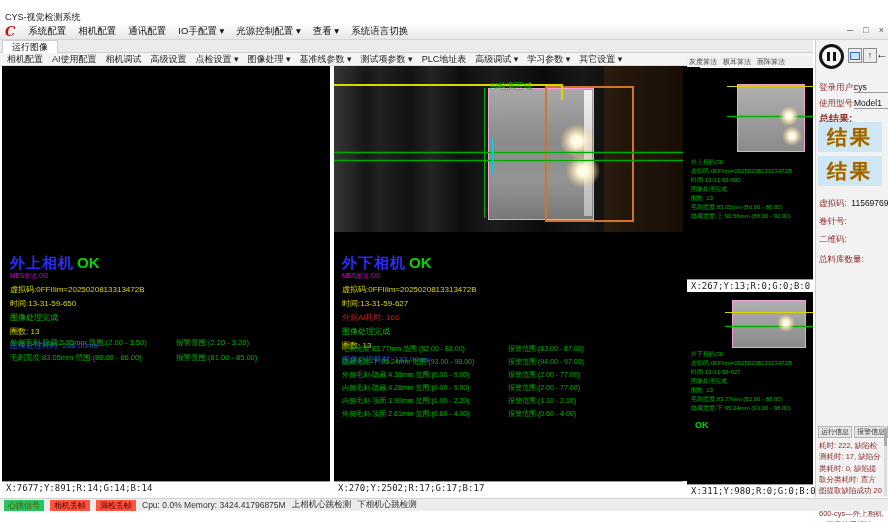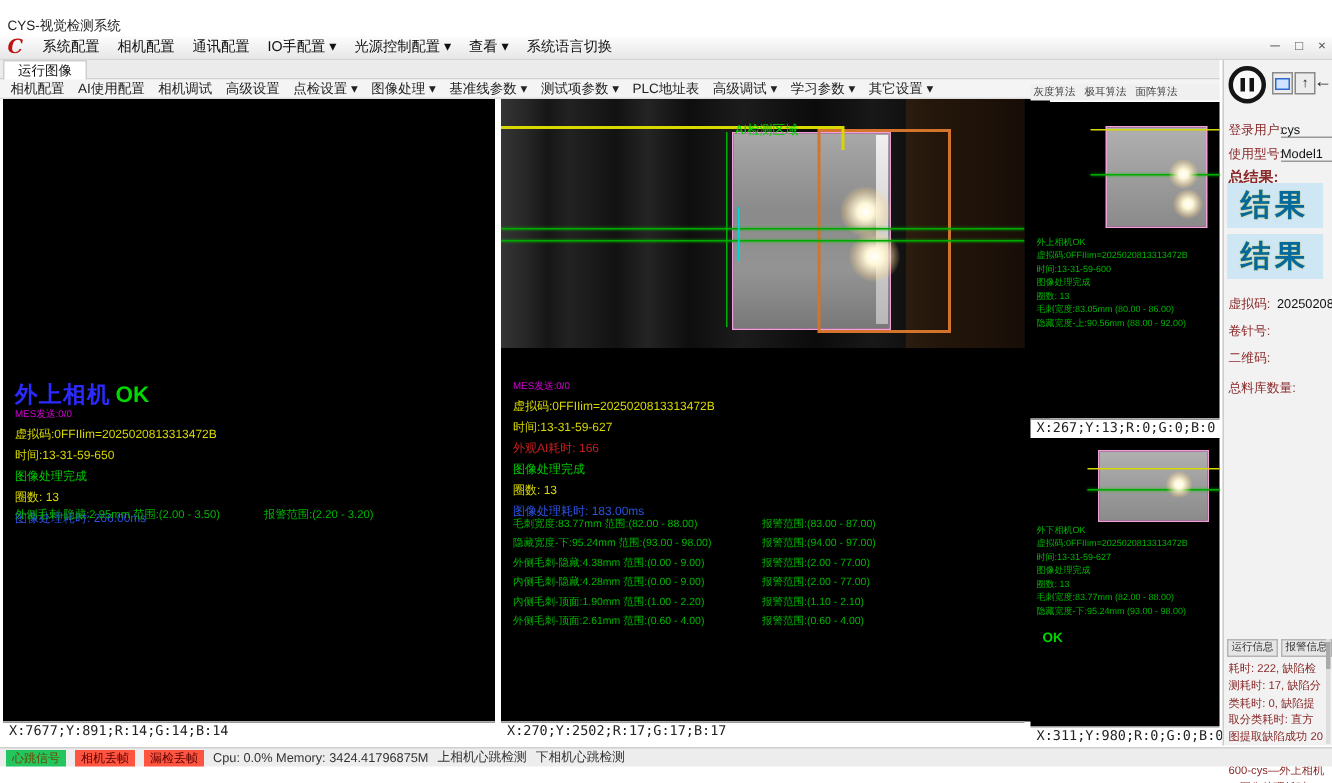--- a/index.html
+++ b/index.html
@@ -74,21 +74,21 @@
   .pausebtn{position:absolute;left:3px;top:4px;width:25px;height:25px;border-radius:50%;
             border:3px solid #151515;background:#fafafa;box-sizing:border-box}
   .pausebtn i{position:absolute;top:5px;width:3px;height:9px;background:#151515}
   .pausebtn i.b1{left:5px}.pausebtn i.b2{left:11px}
   .sbtn{position:absolute;top:8px;width:14px;height:15px;border:1px solid #8a8a8a;background:#ececec;
         box-sizing:border-box;text-align:center;font-size:9px;line-height:13px;color:#222}
   .camico{display:inline-block;width:8px;height:6px;border:1px solid #2a6ad0;background:#cfe2ff;margin-top:3px}
   .rlbl{font-size:8.5px;color:#8a2a2a;white-space:nowrap}
   .rval{font-size:8.5px;color:#111;border-bottom:1px solid #999;min-width:34px;display:inline-block;line-height:10px}
   .frow{position:absolute;left:3px;white-space:nowrap}
-  .resbox{position:absolute;left:2px;width:64px;height:30px;background:#cfe7f4;color:#0369a1;
+  .resbox{position:absolute;left:2px;width:64px;height:30px;background:#cfe7f4;color:#a16207;
           font-size:20px;font-weight:bold;text-align:center;line-height:30px;letter-spacing:3px;
           text-shadow:0 0 1px #b8a800}
   .rtabs{position:absolute;left:2px;top:386px;display:flex;gap:2px}
   .rtab{font-size:7px;background:#e6e6e6;border:1px solid #b5b5b5;padding:0 2px;line-height:10px;color:#333;white-space:nowrap}
   .rlog{position:absolute;left:3px;top:400px;width:64px;font-size:7.5px;color:#8a2a2a;line-height:1.5;word-break:break-all}
   .rscroll{position:absolute;right:1px;top:386px;width:3px;height:70px;background:#ddd}
   .rscroll i{position:absolute;top:2px;left:0;width:3px;height:18px;background:#aaa}
   
   #statusbar{position:absolute;left:0;top:498px;width:888px;height:13px;background:#ededed;
              border-top:1px solid #d0d0d0;display:flex;align-items:center;gap:6px;padding-left:4px;
@@ -144,20 +144,24 @@
     <div class="ln-y">虚拟码:0FFIIim=2025020813313472B</div>
     <div class="ln-y">时间:13-31-59-650</div>
     <div class="ln-g">图像处理完成</div>
     <div class="ln-y">圈数: 13</div>
     <div class="ln-b">图像处理耗时: 266.00ms</div>
   </div>
   <div class="meas" style="top:272px">
     <div class="mrow">
       <span>外侧毛刺-隐藏:2.95mm 范围:(2.00 - 3.50)</span>
       <span class="malarm">报警范围:(2.20 - 3.20)</span>
+    </div>
+    <div class="mrow">
+      <span>毛刺宽度:83.05mm 范围:(80.00 - 86.00)</span>
+      <span class="malarm">报警范围:(81.00 - 85.00)</span>
     </div>
   </div>
 </div>
 <div class="coords" style="left:2px;top:481px;width:328px;height:13px">X:7677;Y:891;R:14;G:14;B:14</div>
 
 <div class="panel" style="left:334px;top:66px;width:366px;height:415px">
   <div class="cam-img" style="width:349px;height:166px">
     <div class="darkside" style="left:270px;width:79px"></div>
     <div class="grayblock" style="left:154px;top:22px;width:104px;height:130px;background:linear-gradient(180deg,#a8a8a8,#8a8a8a 40%,#949494 70%,#787878)"></div>
     <div class="m-edge" style="left:250px;top:24px;width:8px;height:126px"></div>
@@ -166,20 +170,23 @@
     <div class="glow" style="left:232px;top:88px"></div>
     <div class="hline-y" style="left:0;top:18px;width:228px"></div>
     <div class="vline-y" style="left:227px;top:18px;height:16px"></div>
     <div class="hline-g" style="top:86px"></div>
     <div class="hline-g" style="top:94px"></div>
     <div class="vline-g" style="left:150px;top:22px;height:130px"></div>
     <div class="vtick" style="left:158px;top:72px"></div>
     <span class="ov-g" style="left:156px;top:15px">AI检测区域</span>
   </div>
   <div class="info" style="left:8px;top:188px">
+    <div>
+      <span class="cam-title">外下相机</span><span class="cam-ok">OK</span>
+    </div>
     <div class="mes">MES发送:0/0</div>
     <div class="ln-y">虚拟码:0FFIIim=2025020813313472B</div>
     <div class="ln-y">时间:13-31-59-627</div>
     <div class="ln-r">外观AI耗时: 166</div>
     <div class="ln-g">图像处理完成</div>
     <div class="ln-y">圈数: 13</div>
     <div class="ln-b">图像处理耗时: 183.00ms</div>
   </div>
   <div class="meas mid-meas" style="top:278px">
     <div class="mrow">
@@ -274,21 +281,21 @@
     <span class="rval">Model1</span>
   </div>
   <div class="frow" style="top:68px">
     <span class="rlbl" style="font-size:10px;font-weight:bold">总结果:</span>
   </div>
   <div class="resbox" style="top:82px">结果</div>
   <div class="resbox" style="top:116px">结果</div>
 
   <div class="frow" style="top:152px">
     <span class="rlbl">虚拟码:</span>
-    <span class="rlbl" style="color:#111">20250208</span>
+    <span class="rlbl" style="color:#111">11569769</span>
   </div>
   <div class="frow" style="top:170px">
     <span class="rlbl">卷针号:</span>
   </div>
   <div class="frow" style="top:188px">
     <span class="rlbl">二维码:</span>
   </div>
   <div class="frow" style="top:208px">
     <span class="rlbl">总料库数量:</span>
   </div>

